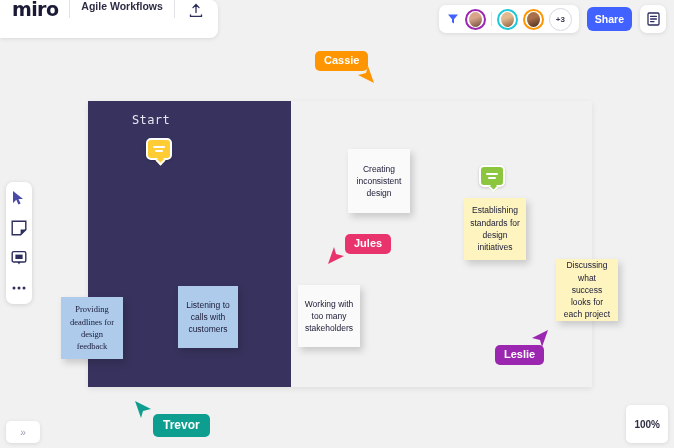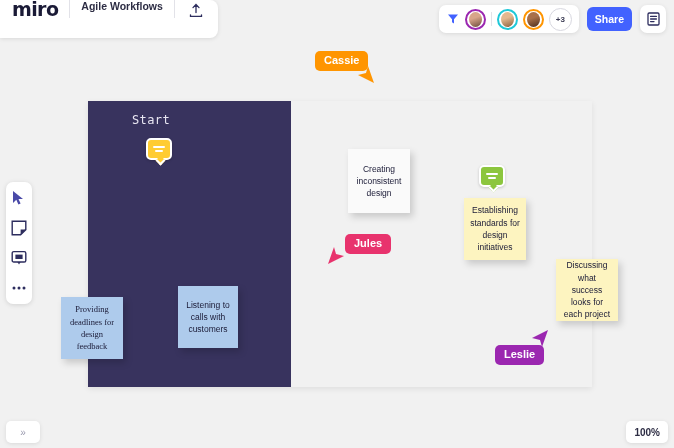--- a/index.html
+++ b/index.html
@@ -77,21 +77,21 @@
   .cur-label{display:inline-block;color:#fff;font-size:11px;font-weight:600;
              padding:3px 9px;border-radius:5px;line-height:1.25;white-space:nowrap;}
 
   
   .bl{position:absolute;left:6px;bottom:5px;width:34px;height:22px;background:#fff;
       border-radius:5px;box-shadow:0 1px 4px rgba(0,0,0,.10);
       display:flex;align-items:center;justify-content:center;
       color:#9a9aae;font-size:10px;cursor:pointer;z-index:30;}
   .br{position:absolute;right:6px;bottom:5px;height:22px;background:#fff;
       border-radius:5px;box-shadow:0 1px 4px rgba(0,0,0,.10);
-      display:flex;align-items:center;justify-content:center;padding:0 8px;
+      display:flex;align-items:center;justify-content:center;padding:8px 8px;
       color:#2d2d44;font-size:10px;font-weight:600;cursor:pointer;z-index:30;}
 </style>
 </head>
 <body>
 
 <div class="canvas">
 
   <div class="board">
     <div class="col" style="width:171px;background:#38335e;">
       <div class="col-h" style="color:#e8e6f2;">Start</div>
@@ -100,20 +100,23 @@
 
   <div class="note" style="left:178px;top:269px;width:60px;height:62px;background:#aecbec;margin-top:17px;">
     <span>Listening to calls with customers</span>
   </div>
   <div class="note" style="left:61px;top:297px;width:62px;height:62px;background:#aecbec;font-family:Liberation Serif, serif;">
     <span>Providing deadlines for design feedback</span>
   </div>
   <div class="note" style="left:348px;top:149px;width:62px;height:64px;background:#fafafa;">
     <span>Creating inconsistent design</span>
   </div>
+  <div class="note" style="left:298px;top:285px;width:62px;height:62px;background:#fafafa;">
+    <span>Working with too many stakeholders</span>
+  </div>
   <div class="note" style="left:464px;top:198px;width:62px;height:62px;background:#fdf4c0;">
     <span>Establishing standards for design initiatives</span>
   </div>
   <div class="note" style="left:556px;top:259px;width:62px;height:62px;background:#fdf4c0;">
     <span>Discussing what success looks for each project</span>
   </div>
 
   <div class="bubble" style="left:146px;top:138px;background:#ffcc33;">
     <i></i>
     <i class="short"></i>
@@ -130,20 +133,26 @@
     </svg>
   </div>
 
   <div class="cursor" style="left:337px;top:233px;">
     <span class="cur-label" style="background:#e8336d;">Jules</span>
     <svg width="22" height="22" viewBox="0 0 22 22" style="position:absolute;left:-11px;top:12px;">
       <path d="M2 19 L18 11 L10 9 L8 2 Z" fill="#e8336d"></path>
     </svg>
   </div>
 
+  <div class="cursor" style="left:145px;top:414px;">
+    <span class="cur-label" style="background:#0e9e8f;font-size:12px;padding:4px 10px;">Trevor</span>
+    <svg width="22" height="22" viewBox="0 0 22 22" style="position:absolute;left:-12px;top:-15px;">
+      <path d="M2 2 L18 10 L10 12 L8 19 Z" fill="#0e9e8f"></path>
+    </svg>
+  </div>
 
   <div class="cursor" style="left:487px;top:344px;">
     <span class="cur-label" style="background:#9b27b0;">Leslie</span>
     <svg width="22" height="22" viewBox="0 0 22 22" style="position:absolute;left:41px;top:-16px;">
       <path d="M20 2 L4 10 L12 12 L14 19 Z" fill="#9b27b0"></path>
     </svg>
   </div>
 
   <div class="lefttool">
     <div class="tool">

